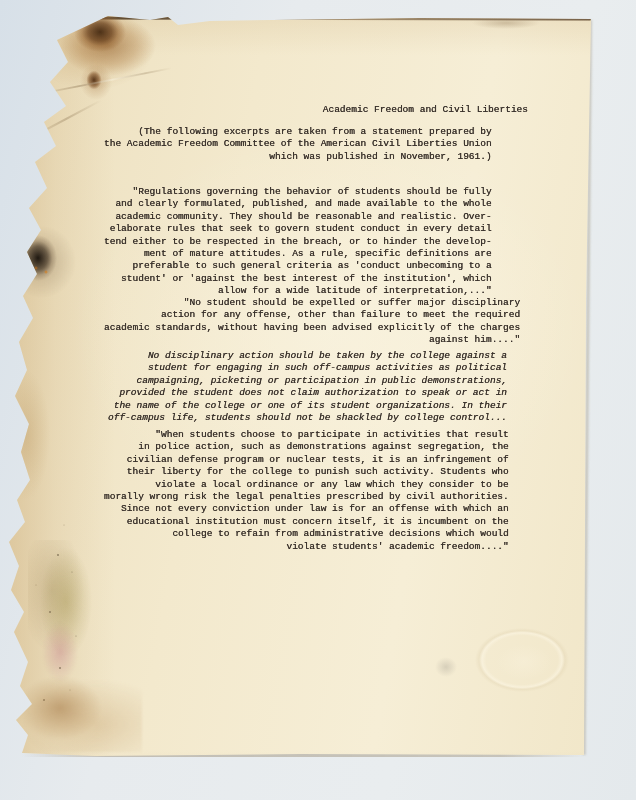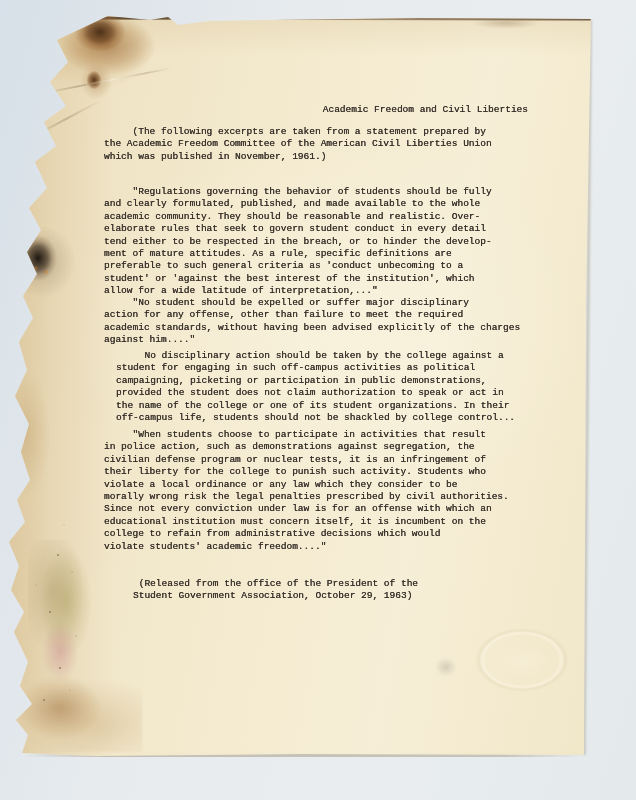--- a/index.html
+++ b/index.html
@@ -134,27 +134,28 @@
     background:linear-gradient(to right,rgba(120,95,60,0),rgba(120,95,60,.3),rgba(120,95,60,0));
     transform:rotate(-28deg);
   }
   
   .tw{
     position:absolute;white-space:pre;
     font-family:"Liberation Mono","DejaVu Sans Mono",monospace;
     font-size:9.5px;line-height:12.4px;color:var(--ink);
     text-shadow:0 0 .6px rgba(56,48,42,.85), .3px .2px 0 rgba(56,48,42,.25);
     letter-spacing:0;
+    text-align:right;
   }
   .doc-title{left:104px;top:79px;width:424px;text-align:right;}
   .doc-title .t2{text-decoration:underline;text-underline-offset:2px;text-decoration-thickness:1px;}
   .p-intro{left:104px;top:126px;}
   .p-1{left:104px;top:186px;}
   .p-2{left:104px;top:297px;}
-  .p-3{left:116px;top:350px;}
+  .p-3{left:108px;top:350px;font-style:italic;}
   .p-4{left:104px;top:429px;}
   .p-release{left:133px;top:578px;}
 </style>
 </head>
 <body>
 
 <div class="scan">
 
   <div class="bottom-shadow"></div>
   <div class="right-shadow"></div>
@@ -205,17 +206,15 @@
     <div class="tw p-4">     "When students choose to participate in activities that result
 in police action, such as demonstrations against segregation, the
 civilian defense program or nuclear tests, it is an infringement of
 their liberty for the college to punish such activity. Students who
 violate a local ordinance or any law which they consider to be
 morally wrong risk the legal penalties prescribed by civil authorities.
 Since not every conviction under law is for an offense with which an
 educational institution must concern itself, it is incumbent on the
 college to refain from administrative decisions which would
 violate students' academic freedom...."</div>
-    <div class="tw p-release"> (Released from the office of the President of the
-Student Government Association, October 29, 1963)</div>
 
   </div>
 </div>
 
 </body></html>

